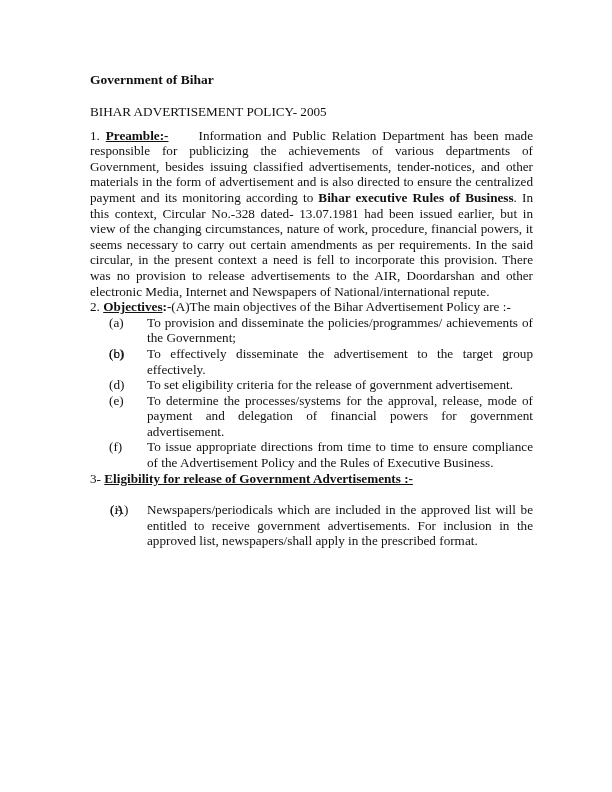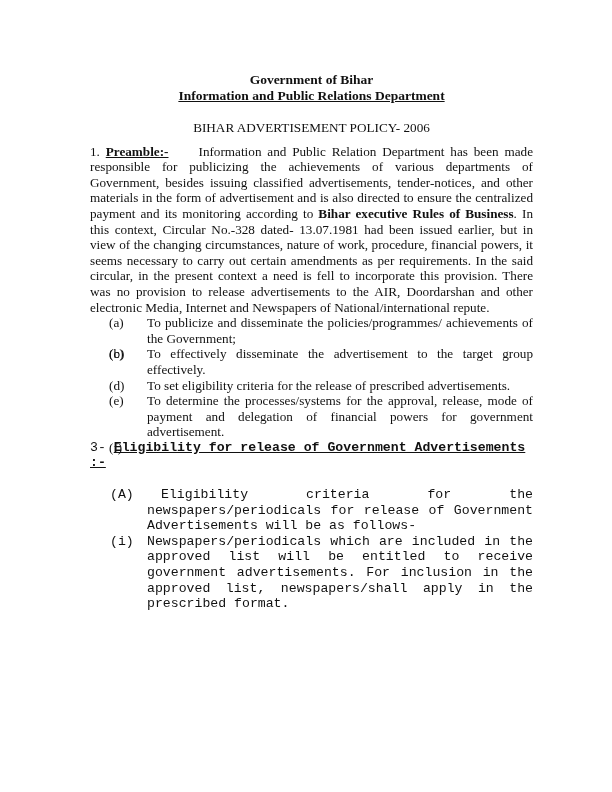--- a/index.html
+++ b/index.html
@@ -2,66 +2,68 @@
 <html><head>
 <meta charset="utf-8">
 <style>
   html, body { margin: 0; padding: 0; background: #ffffff; }
   body {
     width: 612px; height: 792px; position: relative; overflow: hidden;
     font-family: "Liberation Serif", "DejaVu Serif", serif;
     color: #111111;
   }
   .page { position: absolute; left: 90px; top: 72px; width: 443px; font-size: 13.2px; line-height: 15.6px; }
-  .center { text-align: center; }
+  .center { text-align: left; }
   .title1 { font-weight: bold; font-size: 13.5px; line-height: 16px; }
   .title2 { font-weight: bold; font-size: 13.5px; line-height: 16px; text-decoration: underline; }
   .policy { margin-top: 16px; font-size: 13.2px; }
   .para { text-align: justify; text-align-last: left; margin-top: 8px; }
   .para2 { text-align: justify; }
   b, .b { font-weight: bold; }
   .u { text-decoration: underline; }
   .obj-list { margin: 0; padding: 0; list-style: none; }
   .obj-item { position: relative; padding-left: 57px; text-align: justify; text-align-last: left; }
   .obj-marker { position: absolute; left: 19px; top: 0; }
-  .sec3 { margin-top: 0px; font-family: Liberation Mono, monospace; }
+  .sec3 { margin-top: 0px; }
   .sec3-head { font-weight: bold; text-decoration: underline; }
   .elig-list { margin-top: 16px; }
   .elig-item { position: relative; padding-left: 57px; text-align: justify; text-align-last: left; }
   .elig-item.first { text-indent: 14px; }
   .elig-marker { position: absolute; left: 20px; top: 0; text-indent: 0; }
   .spacer-tab { display: inline-block; width: 30px; }
 </style>
 </head>
 <body>
 
 <div class="page">
 
   <div class="center title1">Government of Bihar</div>
-  <div class="center title2">Information and Public Relations Department</div>
-  <div class="center policy">BIHAR ADVERTISEMENT POLICY- 2006</div>
+  <div class="center policy">BIHAR ADVERTISEMENT POLICY- 2005</div>
 
   <div class="para">
     <span>1. </span><span class="b u">Preamble:-</span><span class="spacer-tab"></span><span>Information and Public Relation Department has been made responsible for publicizing the achievements of various departments of Government, besides issuing classified advertisements, tender-notices, and other materials in the form of advertisement and is also directed to ensure the centralized payment and its monitoring according to </span><span class="b">Bihar executive Rules of Business</span><span>. In this context, Circular No.-328 dated- 13.07.1981 had been issued earlier, but in view of the changing circumstances, nature of work, procedure, financial powers, it seems necessary to carry out certain amendments as per requirements.  In the said circular, in the present context a need is fell to incorporate this provision. There was no provision to release advertisements to the AIR, Doordarshan and other electronic Media, Internet and Newspapers of National/international repute.</span>
   </div>
 
   <div class="para2">
+    <div style="text-align: justify; text-align-last: left;">
+      <span>2. </span><span class="b u">Objectives</span><span class="b">:-</span><span>(A)The main objectives of the Bihar Advertisement Policy are :-</span>
+    </div>
     <ul class="obj-list">
-      <li class="obj-item"><span class="obj-marker">(a)</span><span>To publicize and disseminate  the policies/programmes/ achievements of the Government;</span></li>
+      <li class="obj-item"><span class="obj-marker">(a)</span><span>To provision and disseminate  the policies/programmes/ achievements of the Government;</span></li>
       <li class="obj-item"><span class="obj-marker">(b)</span></li>
       <li class="obj-item"><span class="obj-marker">(c)</span><span>To effectively disseminate  the advertisement to the target group effectively.</span></li>
-      <li class="obj-item"><span class="obj-marker">(d)</span><span>To set eligibility criteria for the release of prescribed advertisements.</span></li>
+      <li class="obj-item"><span class="obj-marker">(d)</span><span>To set eligibility criteria for the release of government advertisement.</span></li>
       <li class="obj-item"><span class="obj-marker">(e)</span><span>To determine the processes/systems for the approval, release, mode of payment and delegation of financial powers for government advertisement.</span></li>
-      <li class="obj-item"><span class="obj-marker">(f)</span></li>
+      <li class="obj-item"><span class="obj-marker">(f)</span><span>To issue appropriate directions from time to time to ensure compliance of  the Advertisement Policy and the Rules of Executive Business.</span></li>
     </ul>
   </div>
 
   <div class="sec3">
     <div>
       <span>3- </span><span class="sec3-head">Eligibility for release of Government Advertisements :-</span>
     </div>
     <div class="elig-list">
-      <div class="elig-item first"><span class="elig-marker">(A)</span><span>Eligibility criteria for the newspapers/periodicals for release of Government Advertisements will be as follows-</span></div>
+      <div class="elig-item first"><span class="elig-marker">(A)</span></div>
       <div class="elig-item"><span class="elig-marker">(i)</span><span>Newspapers/periodicals which are included in the approved list will be entitled to receive government advertisements. For inclusion in the approved list, newspapers/shall apply in the prescribed  format.</span></div>
     </div>
   </div>
 
 </div>
 
 </body></html>

